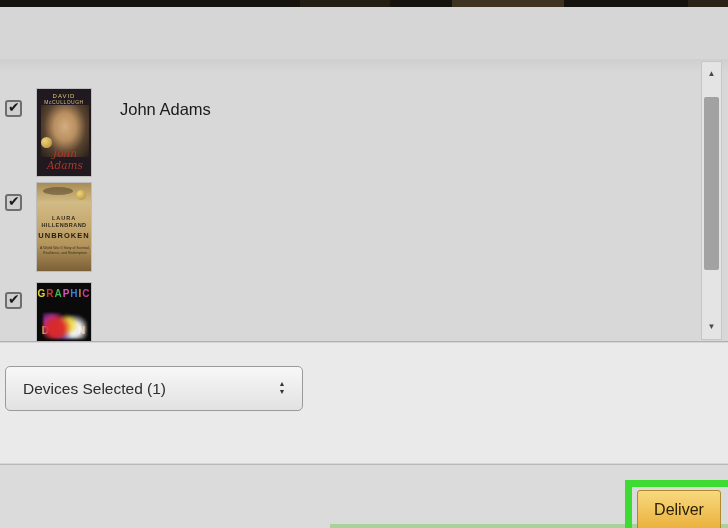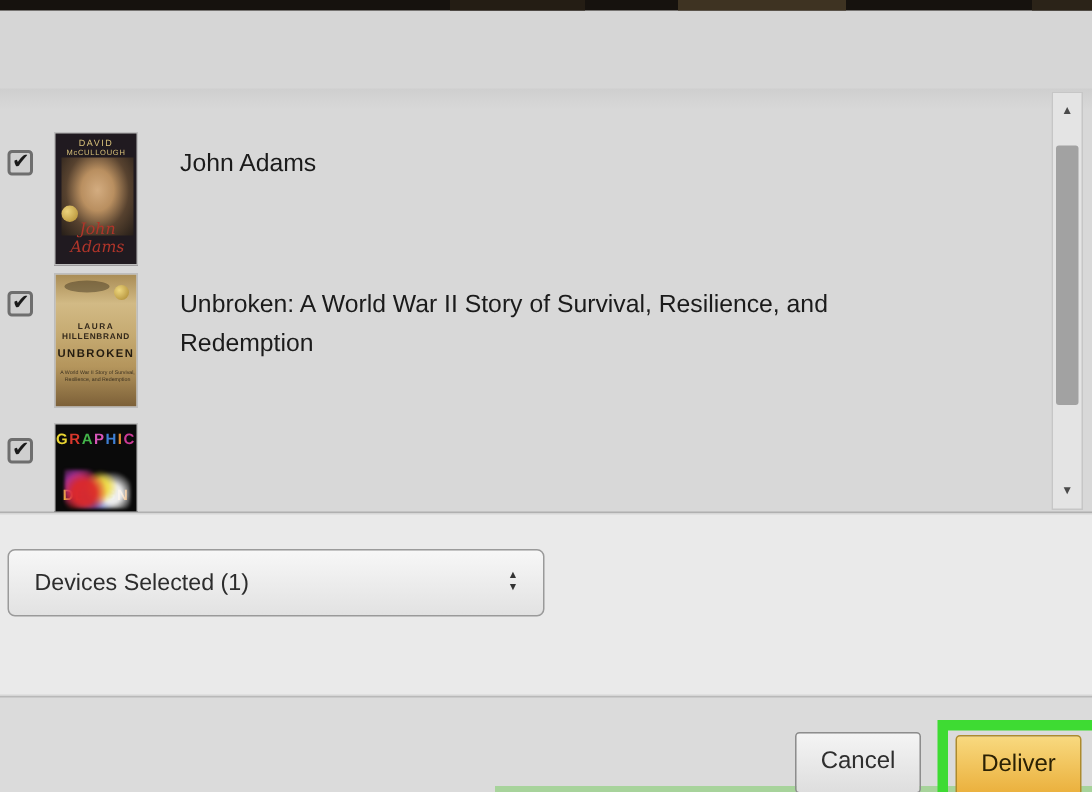--- a/index.html
+++ b/index.html
@@ -83,21 +83,21 @@
   .scrollbar{ position:absolute; right:6px; top:2px; width:21px; height:279px;
     background:#e4e4e4; border:1px solid #c6c6c6; }
   .scroll-btn{ position:absolute; left:0; width:100%; height:24px; text-align:center;
     font-size:8px; color:#4a4a4a; line-height:24px; cursor:pointer; }
   .scroll-up{ top:0; } .scroll-down{ bottom:0; }
   .scroll-thumb{ position:absolute; left:2px; top:35px; width:15px; height:173px;
     background:#a2a2a2; border-radius:2px; cursor:pointer; }
 
   
   .mid-section{ position:absolute; top:336px; left:0; width:100%; height:120px; background:#eaeaea; }
-  .device-select{ position:absolute; left:5px; top:23px; width:358px; height:45px;
+  .device-select{ position:absolute; left:5px; top:23px; width:298px; height:45px;
     background:linear-gradient(#f7f7f7,#e2e2e2); border:1px solid #9a9a9a; border-radius:5px;
     font-size:15.5px; color:#2d2d2d; line-height:43px; padding-left:17px; cursor:pointer; }
   .sel-arrows{ position:absolute; right:15px; top:13px; width:10px; text-align:center;
     font-size:7px; line-height:8px; color:#333; }
 
   
   .modal-footer{ position:absolute; top:457px; left:0; width:100%; height:64px;
     background:#dbdbdb; border-top:1px solid #b9b9b9; }
   .green-strip{ position:absolute; left:330px; top:59px; width:398px; height:5px;
     background:#a7d39b; z-index:1; }
@@ -145,21 +145,20 @@
           <span class="check">✔</span>
         </div>
         <div class="cover cover-ub">
           <div class="ub-cloud"></div>
           <div class="ub-medal"></div>
           <div class="ub-a1">LAURA</div>
           <div class="ub-a2">HILLENBRAND</div>
           <div class="ub-title">UNBROKEN</div>
           <div class="ub-sub">A World War II Story of Survival, Resilience, and Redemption</div>
         </div>
-        <div class="book-title">Unbroken: A World War II Story of Survival, Resilience, and Redemption</div>
       </div>
 
       <div class="book-row row-3">
         <div class="checkbox">
           <span class="check">✔</span>
         </div>
         <div class="cover cover-gd">
           <div class="gd-line gd-line1 rainbow"><span style="color:#e8d431">G</span><span style="color:#d8372c">R</span><span style="color:#43b54a">A</span><span style="color:#d855b8">P</span><span style="color:#3f7fd4">H</span><span style="color:#e08a2e">I</span><span style="color:#cc3a96">C</span></div>
           <div class="gd-line gd-line2 rainbow"><span style="color:#e8d431">D</span><span style="color:#d8372c">E</span><span style="color:#43b54a">S</span><span style="color:#d855b8">I</span><span style="color:#3f7fd4">G</span><span style="color:#e08a2e">N</span></div>
           <div class="gd-burst"></div>
@@ -178,20 +177,19 @@
         <span>Devices Selected (1)</span>
         <span class="sel-arrows">
           <span>▲</span><br>
           <span>▼</span>
         </span>
       </div>
     </div>
 
     <div class="modal-footer">
       <div class="green-strip"></div>
-      <div class="cancel-btn">Cancel</div>
       <div class="highlight-box">
         <div class="deliver-btn">Deliver</div>
       </div>
     </div>
 
   </div>
 </div>
 
 </body></html>

